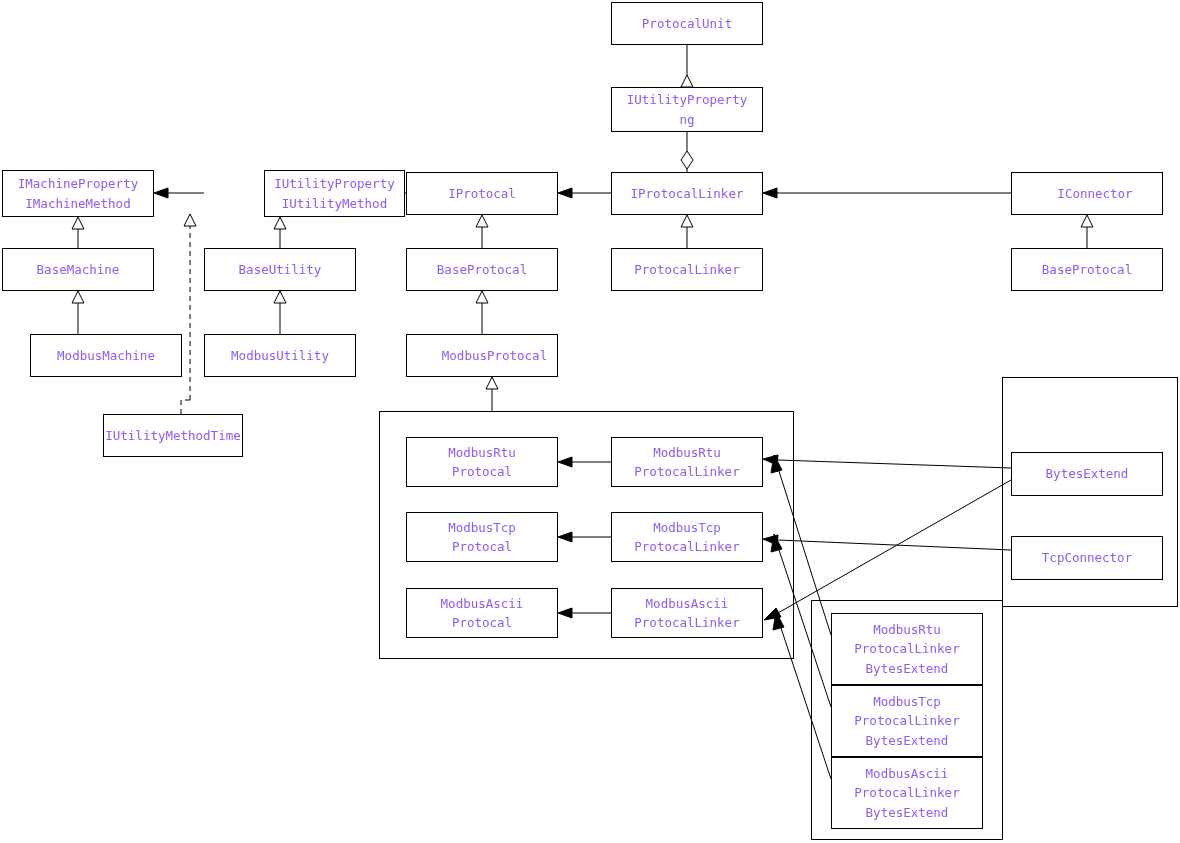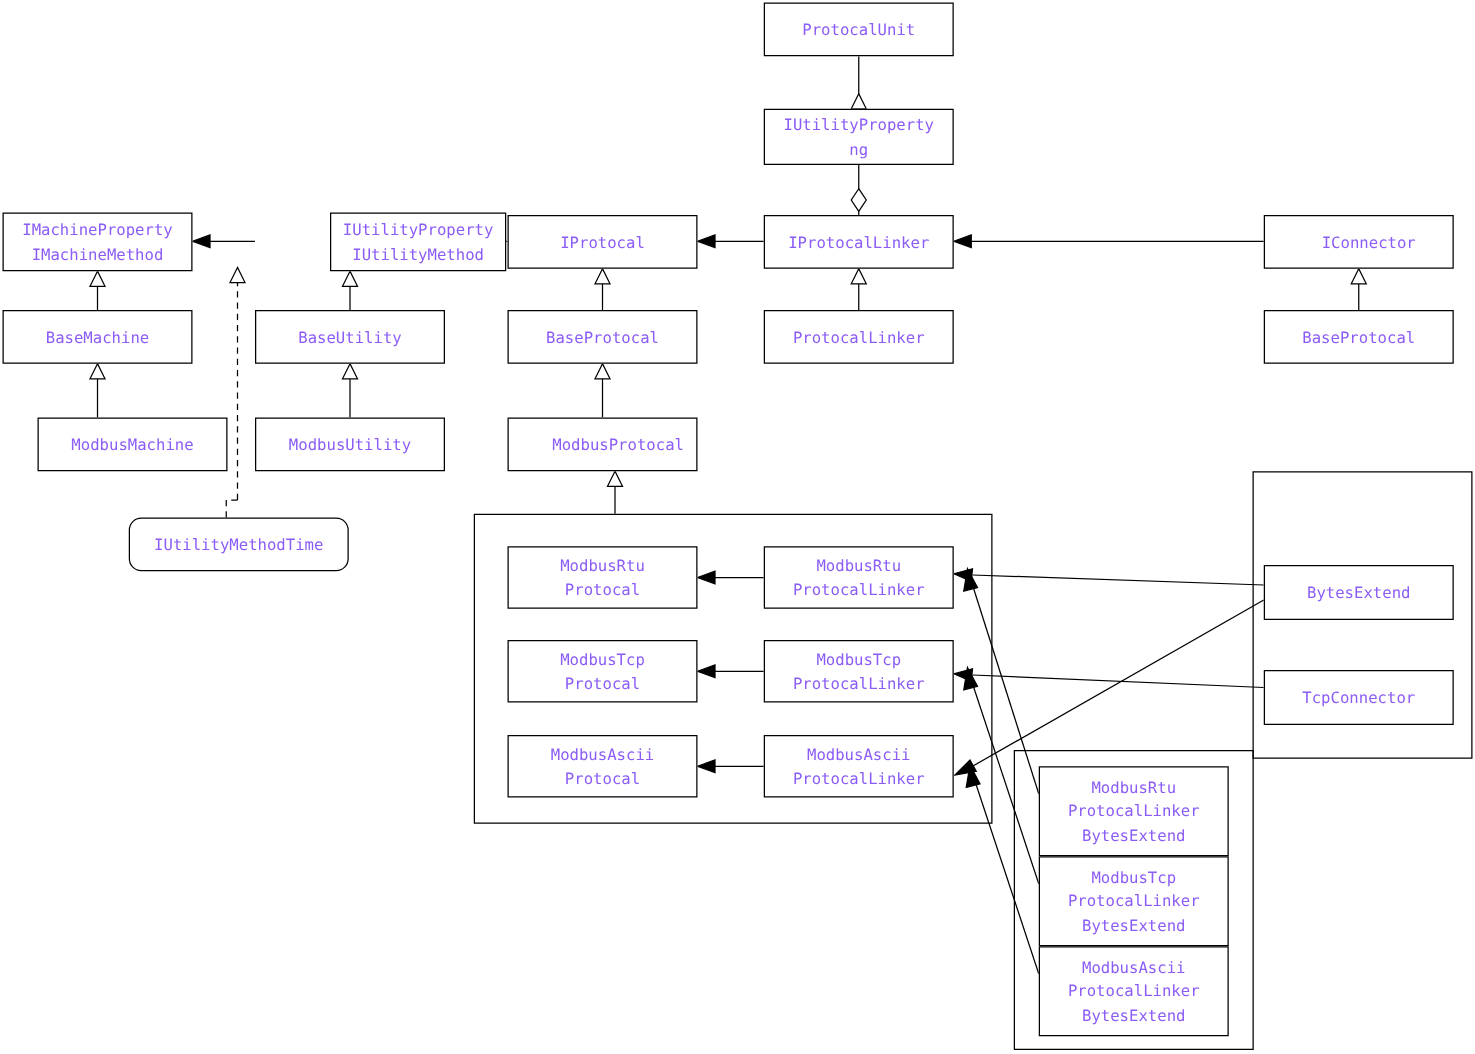--- a/index.html
+++ b/index.html
@@ -177,21 +177,21 @@
   <div class="node" style="left:611px; top:248px; width:152px; height:43px;">ProtocalLinker</div>
 
   <div class="node" style="left:1011px; top:248px; width:152px; height:43px;">BaseProtocal</div>
 
   <div class="node" style="left:2px; top:334px; width:152px; height:43px;margin-left:28px;">ModbusMachine</div>
 
   <div class="node" style="left:204px; top:334px; width:152px; height:43px;">ModbusUtility</div>
 
   <div class="node" style="left:406px; top:334px; width:152px; height:43px;padding-left:25px;">ModbusProtocal</div>
 
-  <div class="node" style="left:103px; top:414px; width:176px; height:43px;border-radius:10px;">IUtilityMethodTime</div>
+  <div class="node" style="left:103px; top:414px; width:140px; height:43px;">IUtilityMethodTime</div>
 
   <div class="node" style="left:406px; top:437px; width:152px; height:50px;">ModbusRtu
 Protocal</div>
 
   <div class="node" style="left:611px; top:437px; width:152px; height:50px;">ModbusRtu
 ProtocalLinker</div>
 
   <div class="node" style="left:406px; top:512px; width:152px; height:50px;">ModbusTcp
 Protocal</div>
 

